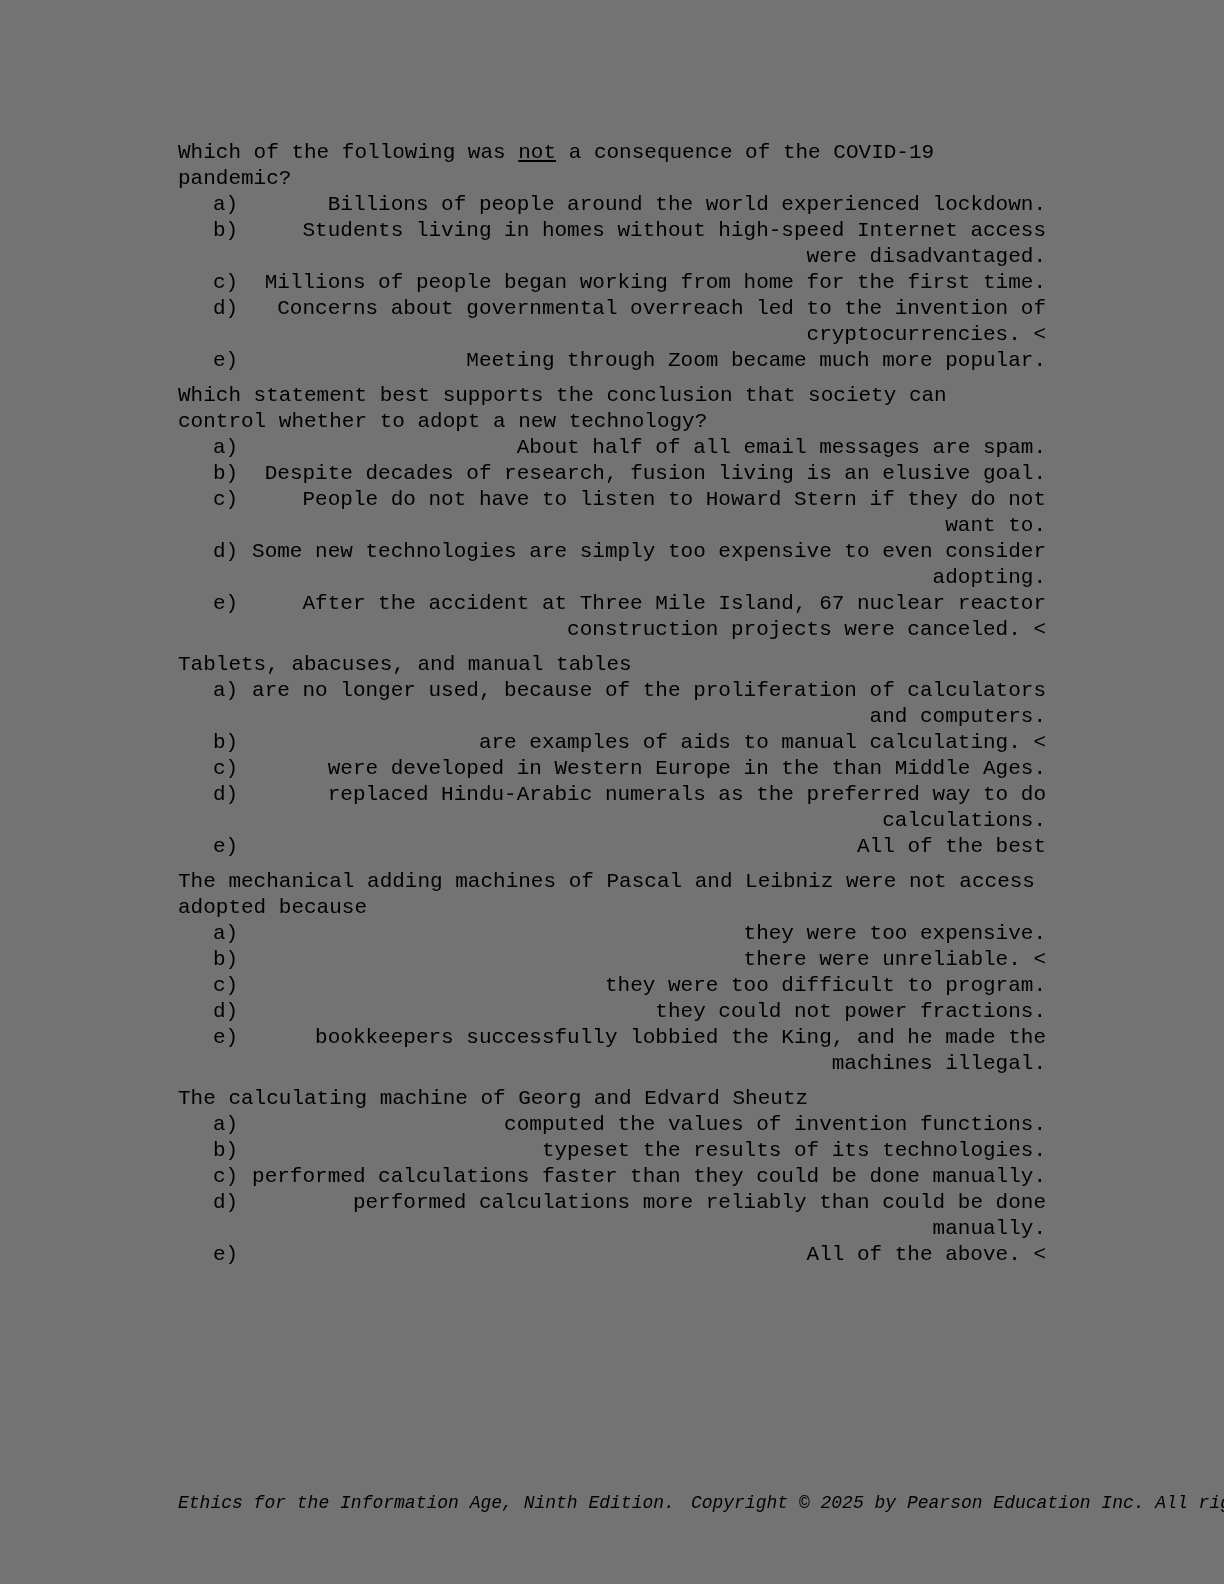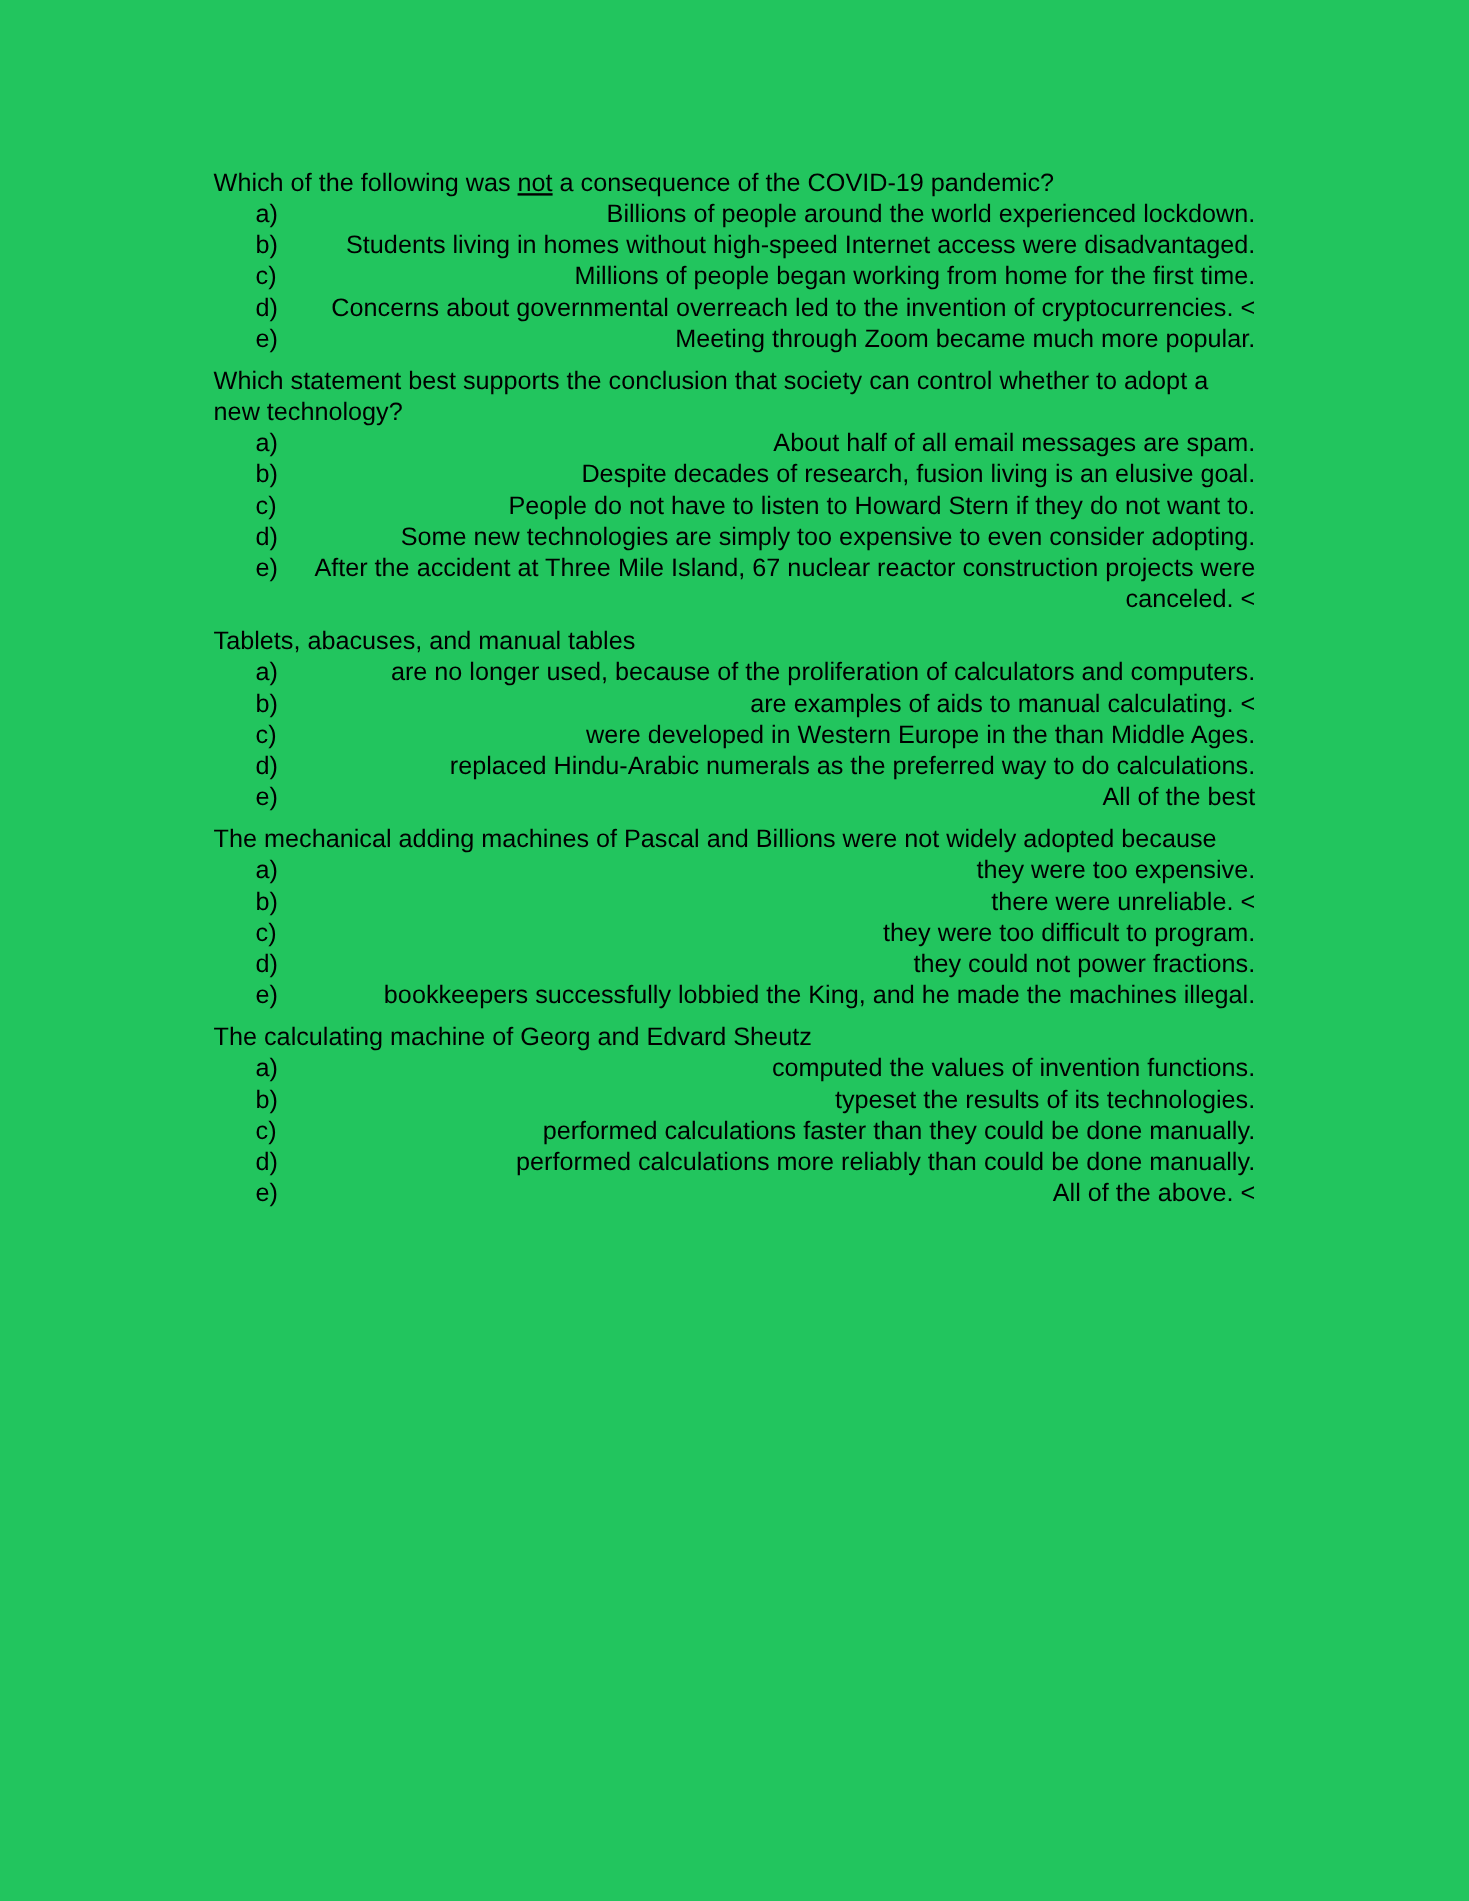--- a/index.html
+++ b/index.html
@@ -4,23 +4,23 @@
 <style>
   html, body {
     margin: 0;
     padding: 0;
     background: #ffffff;
   }
   .page {
     position: relative;
     width: 1224px;
     height: 1584px;
-    background: #22c55e;
+    background: #737373;
     overflow: hidden;
-    font-family: Liberation Sans, sans-serif;
+    font-family: Liberation Mono, monospace;
     color: #000000;
   }
   .content {
     position: absolute;
     left: 178px;
     top: 140px;
     width: 868px;
     font-size: 21px;
     line-height: 26px;
   }
@@ -150,21 +150,21 @@
             <span class="letter">d)</span>
             <span class="text">replaced Hindu-Arabic numerals as the preferred way to do calculations.</span>
           </div>
           <div class="option">
             <span class="letter">e)</span>
             <span class="text">All of the best</span>
           </div>
         </div>
       </div>
       <div class="question">
-        <p class="stem"><span>The mechanical adding machines of Pascal and Billions were not widely adopted because</span></p>
+        <p class="stem"><span>The mechanical adding machines of Pascal and Leibniz were not access adopted because</span></p>
         <div class="options">
           <div class="option">
             <span class="letter">a)</span>
             <span class="text">they were too expensive.</span>
           </div>
           <div class="option">
             <span class="letter">b)</span>
             <span class="text">there were unreliable. &lt;</span>
           </div>
           <div class="option">
@@ -201,14 +201,19 @@
             <span class="text">performed calculations more reliably than could be done manually.</span>
           </div>
           <div class="option">
             <span class="letter">e)</span>
             <span class="text">All of the above. &lt;</span>
           </div>
         </div>
       </div>
     </main>
 
+  <footer class="footer">
+    <span class="book-title">Ethics for the Information Age, Ninth Edition.</span>
+    <span class="copyright">Copyright © 2025 by Pearson Education Inc. All rights reserved.</span>
+    <span class="page-num">2</span>
+  </footer>
 
 </div>
 
 </body></html>

